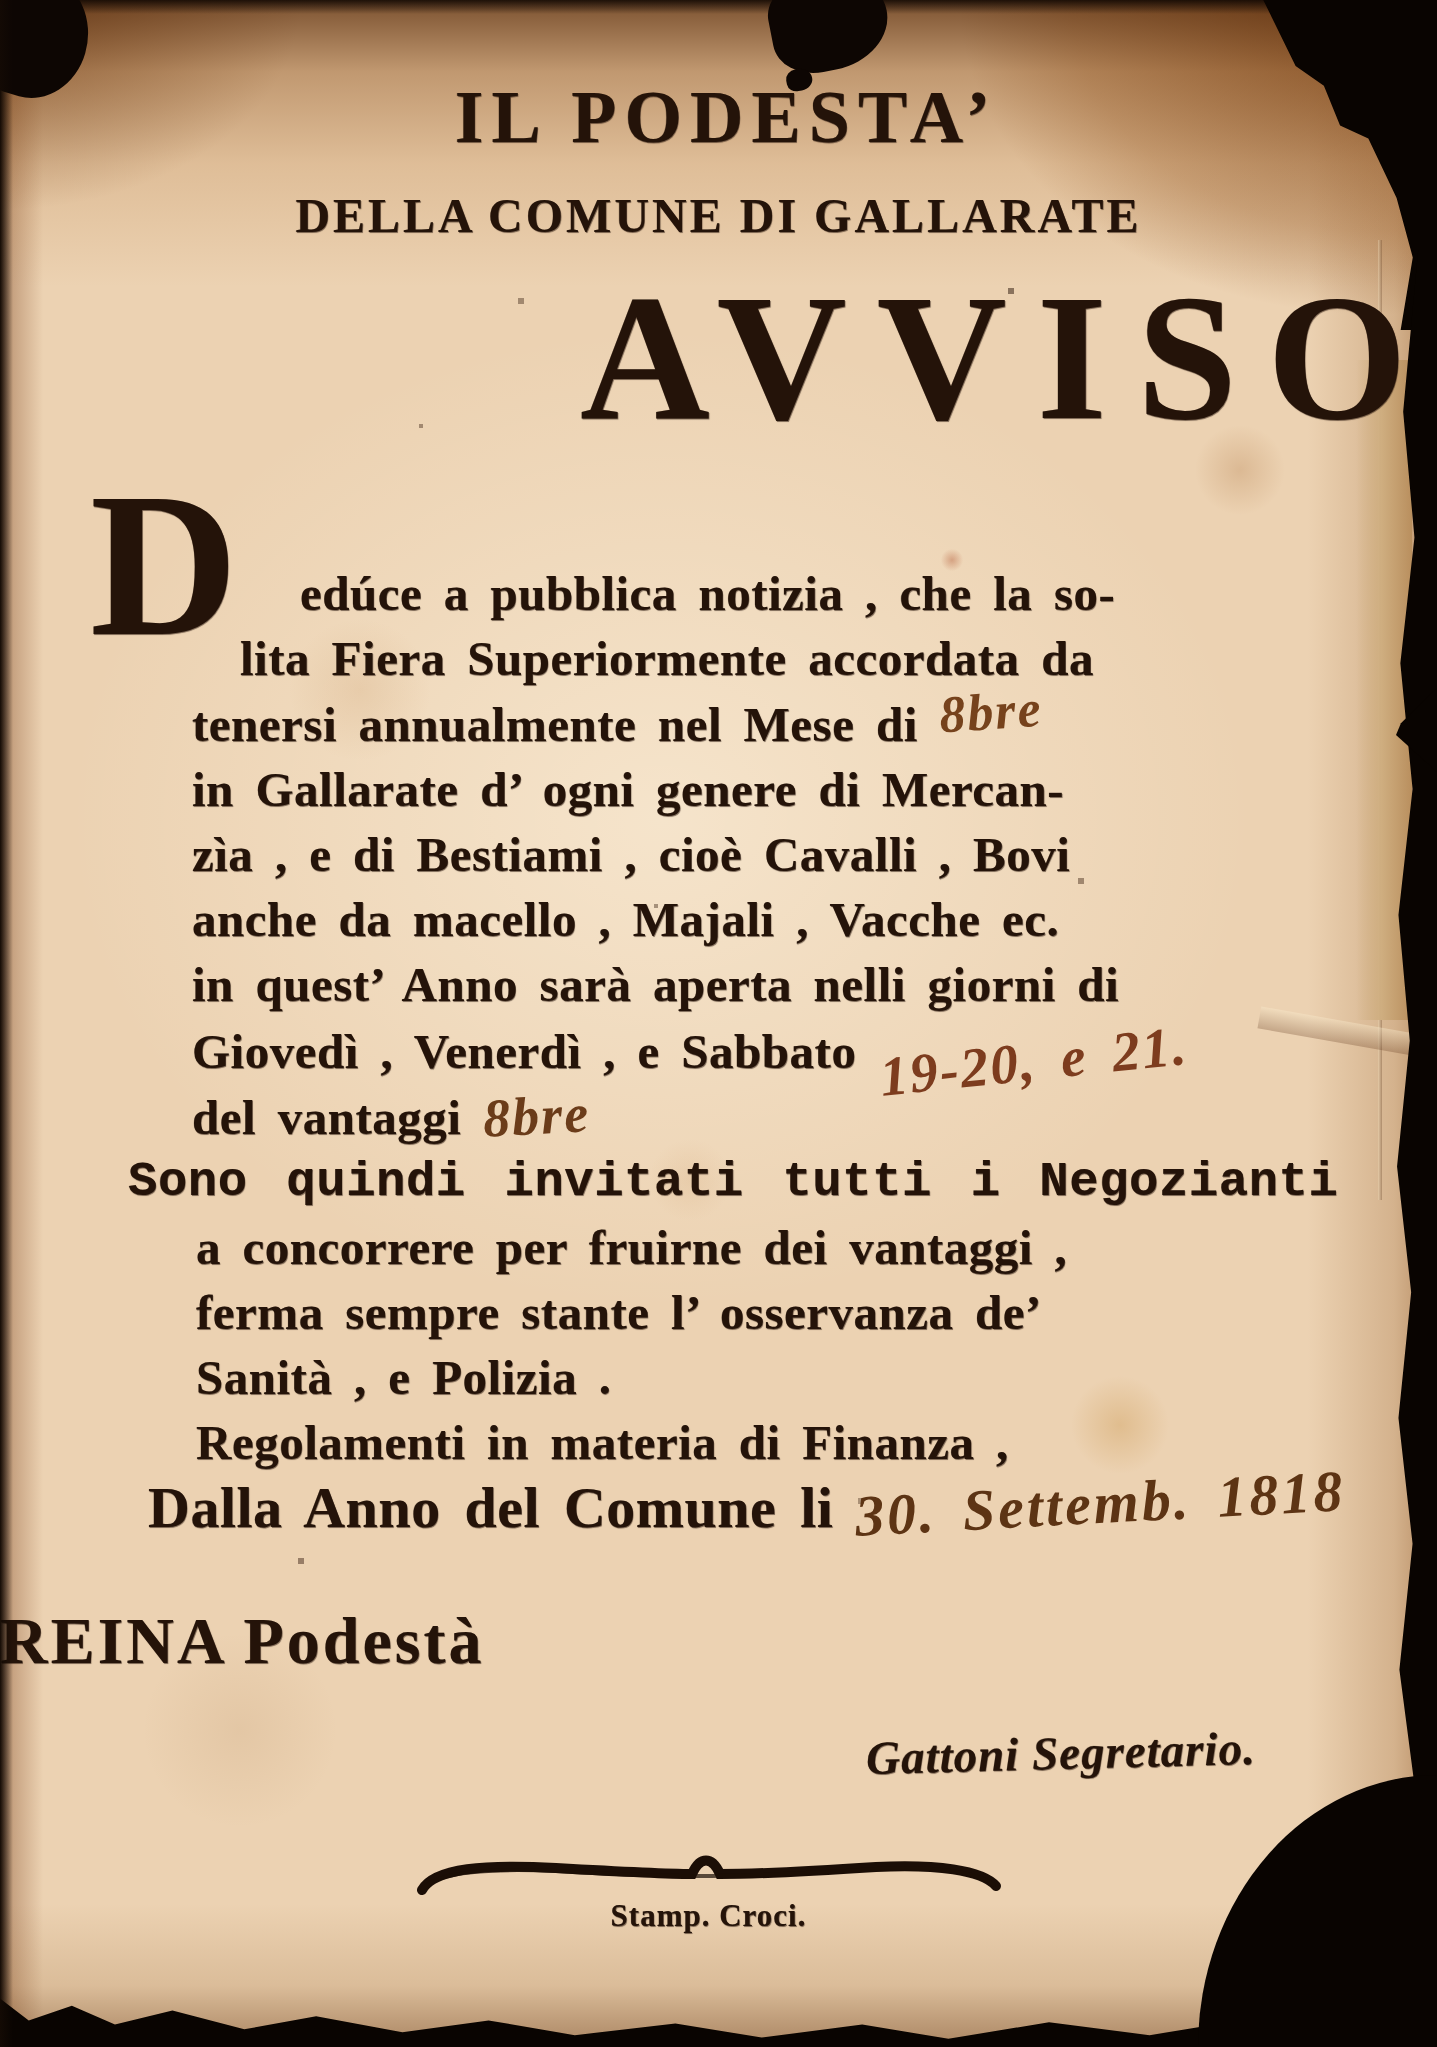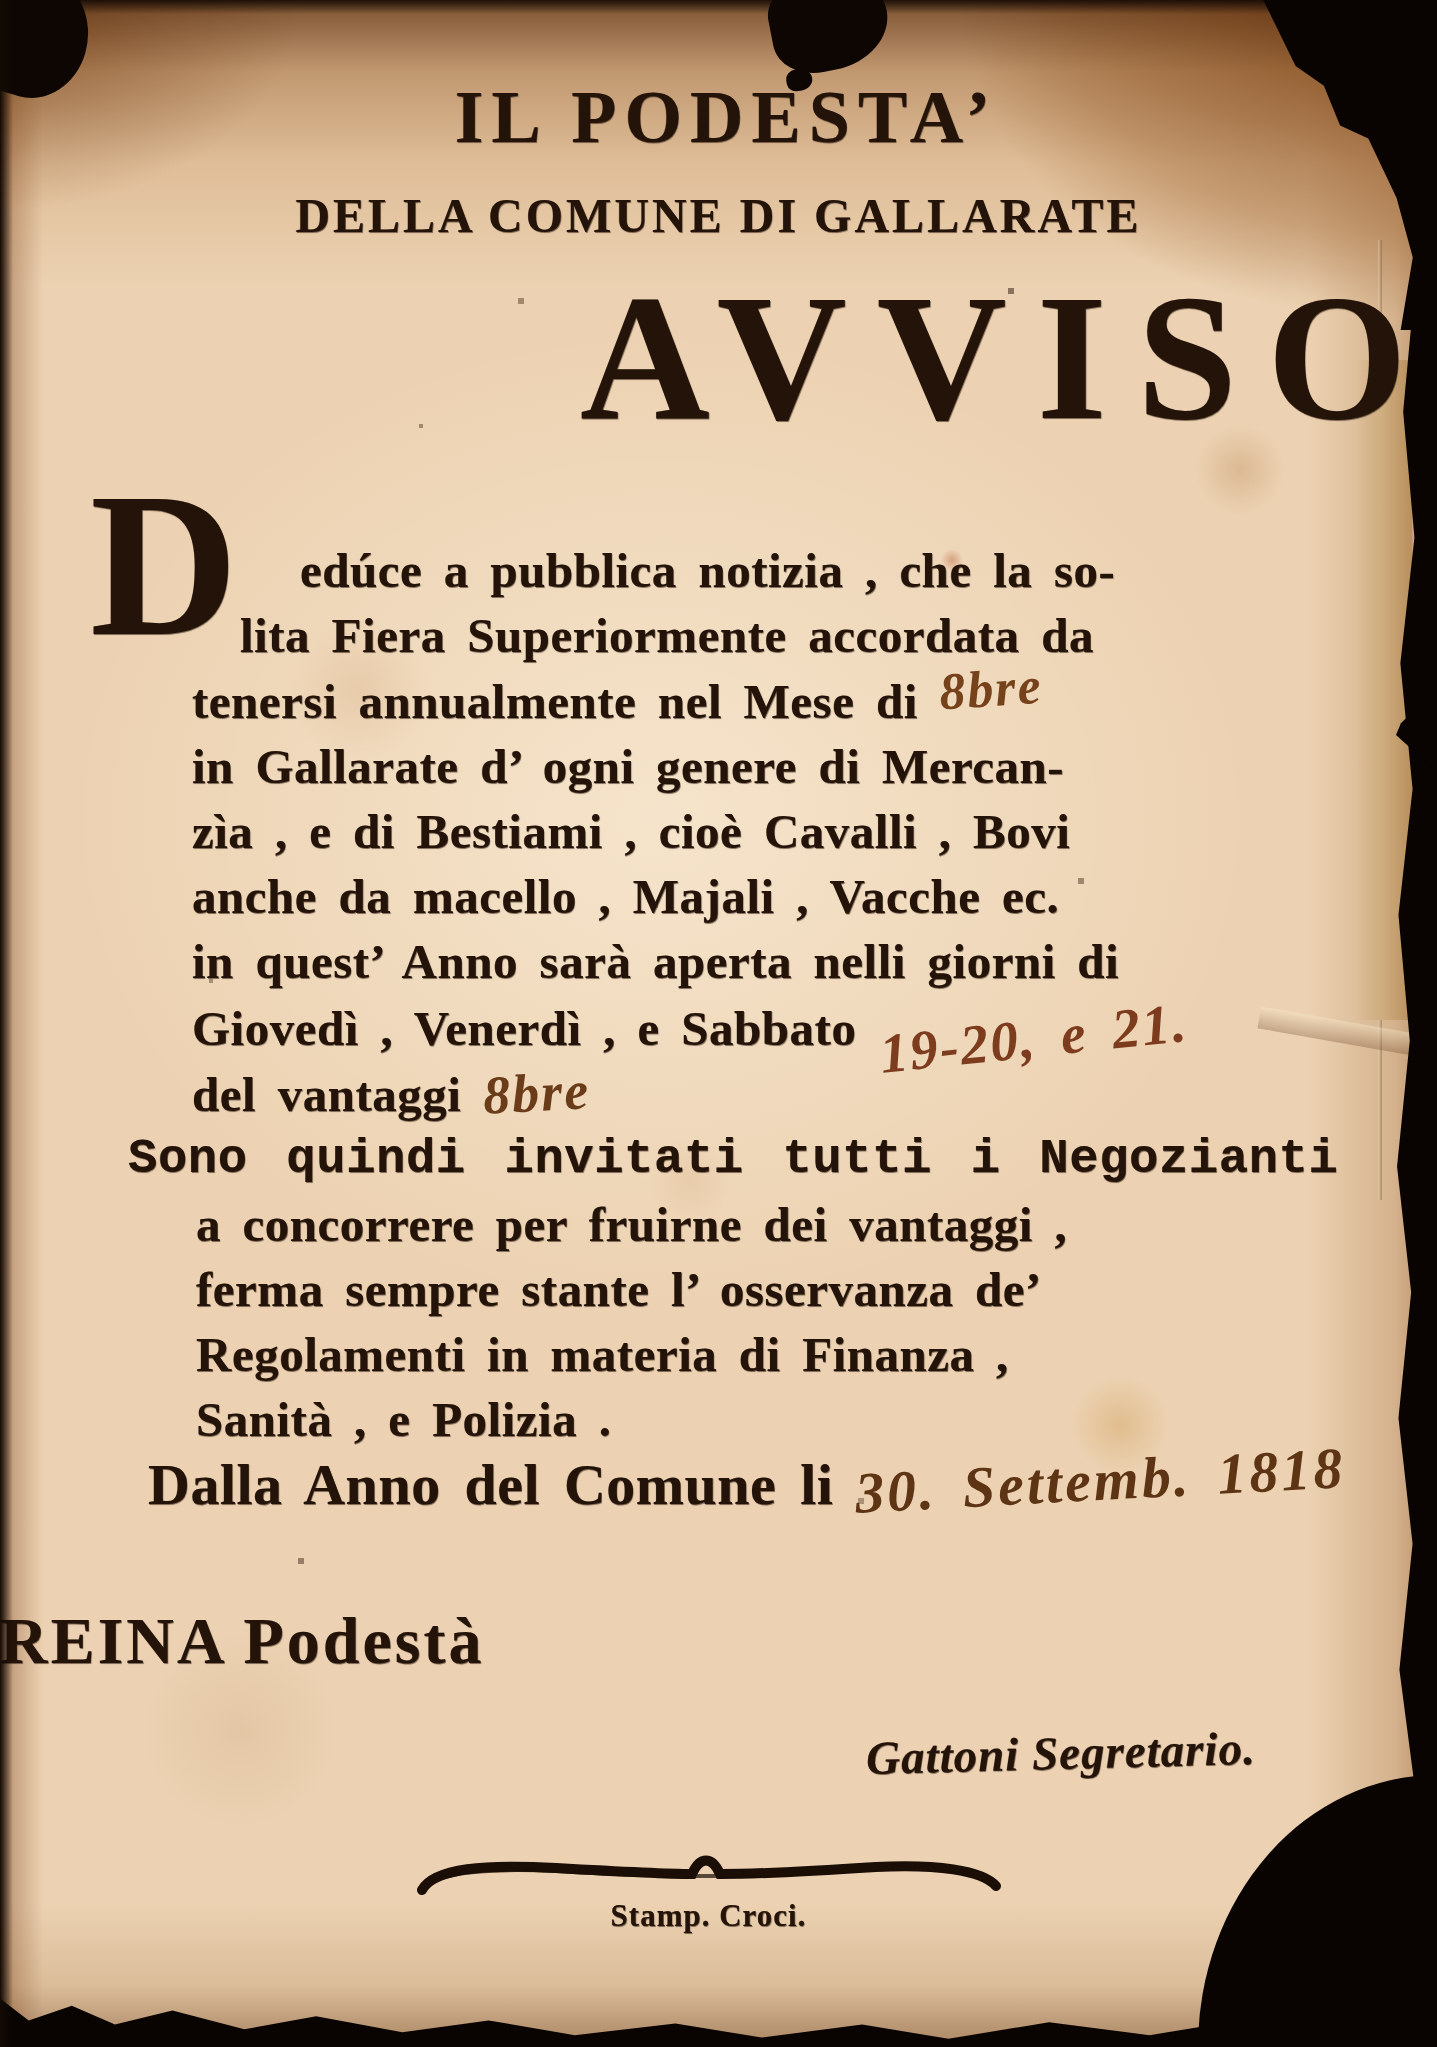--- a/index.html
+++ b/index.html
@@ -58,21 +58,21 @@
   .print{color:#241309;text-shadow:0.6px 0.9px 0.7px rgba(36,19,9,0.55), -0.3px -0.2px 0.5px rgba(36,19,9,0.30);}
   .hdr1{position:absolute;left:16px;right:0;top:80px;text-align:center;font-size:74px;font-weight:bold;
       letter-spacing:8px;line-height:1;}
   .hdr2{position:absolute;left:0;right:0;top:192px;text-align:center;font-size:48px;font-weight:bold;
       letter-spacing:3px;line-height:1;}
   .title{position:absolute;left:0;right:0;top:268px;text-align:right;font-size:180px;font-weight:bold;
       letter-spacing:30px;padding-left:30px;line-height:1;}
   .body{position:absolute;left:100px;top:538px;width:1260px;font-size:49px;font-weight:bold;
       line-height:65px;letter-spacing:0.5px;word-spacing:0.18em;}
   .line{white-space:nowrap;}
-  .p1a{padding-left:200px;} .p1b{padding-left:140px;} .p1{padding-left:92px;}
+  .p1a{padding-left:200px;margin-top:23px;} .p1b{padding-left:140px;} .p1{padding-left:92px;}
   .p0{padding-left:28px;font-family:Liberation Mono, monospace;} .p2{padding-left:96px;} .p3{padding-left:48px;font-size:58px;}
   .dropcap{position:absolute;left:90px;top:462px;font-size:205px;line-height:1;font-weight:bold;}
   .hw{font-style:italic;font-weight:bold;color:#76421c;display:inline-block;margin-left:22px;
       font-size:52px;letter-spacing:2px;text-shadow:none;transform:rotate(-4deg) translateY(-12px);}
   .hw:empty{display:none;}
   .hw-days{font-size:56px;color:#7d3c1e;transform:rotate(-6deg) translateY(12px);}
   .hw-month2{font-size:54px;color:#6b3c1a;transform:rotate(-3deg) translateY(0px);}
   .hw-date{font-size:58px;color:#5d3414;transform:rotate(-3deg) translateY(-4px);letter-spacing:3px;}
   .sig{position:absolute;left:0;right:0;top:1608px;text-align:left;font-size:66px;font-weight:bold;
       letter-spacing:3px;line-height:1;}
@@ -105,22 +105,22 @@
     <div class="line p1 print"><span>tenersi annualmente nel Mese di</span><span class="hw">8bre</span></div>
     <div class="line p1 print"><span>in Gallarate d’ ogni genere di Mercan-</span></div>
     <div class="line p1 print"><span>zìa , e di Bestiami , cioè Cavalli , Bovi</span></div>
     <div class="line p1 print"><span>anche da macello , Majali , Vacche ec.</span></div>
     <div class="line p1 print"><span>in quest’ Anno sarà aperta nelli giorni di</span></div>
     <div class="line p1 print"><span>Giovedì , Venerdì , e Sabbato</span><span class="hw hw-days">19-20, e 21.</span></div>
     <div class="line p1 print"><span>del vantaggi</span><span class="hw hw-month2">8bre</span></div>
     <div class="line p0 print"><span>Sono quindi invitati tutti i Negozianti</span></div>
     <div class="line p2 print"><span>a concorrere per fruirne dei vantaggi ,</span></div>
     <div class="line p2 print"><span>ferma sempre stante l’ osservanza de’</span></div>
+    <div class="line p2 print"><span>Sanità , e Polizia .</span></div>
     <div class="line p2 print"><span>Regolamenti in materia di Finanza ,</span></div>
-    <div class="line p2 print"><span>Sanità , e Polizia .</span></div>
     <div class="line p3 print"><span>Dalla Anno del Comune li</span><span class="hw hw-date">30. Settemb. 1818</span></div>
   </div>
 
   <div class="sig print">REINA Podestà</div>
   <div class="sec print">Gattoni Segretario.</div>
 
   <svg class="brace" viewBox="0 0 586 50" xmlns="http://www.w3.org/2000/svg">
     <path d="M6,42 C18,20 70,16 140,20 C210,24 252,26 276,26 C284,8 296,8 304,26 C330,26 400,23 460,19 C520,16 566,22 580,38" fill="none" stroke="#1b0e06" stroke-width="10" stroke-linecap="round"></path>
     <path d="M6,42 C18,24 70,20 140,23 C210,27 252,28 278,28 C330,28 400,25 460,21 C515,18 560,23 578,37" fill="none" stroke="#1b0e06" stroke-width="4" stroke-linecap="round" opacity="0.7"></path>
   </svg>

